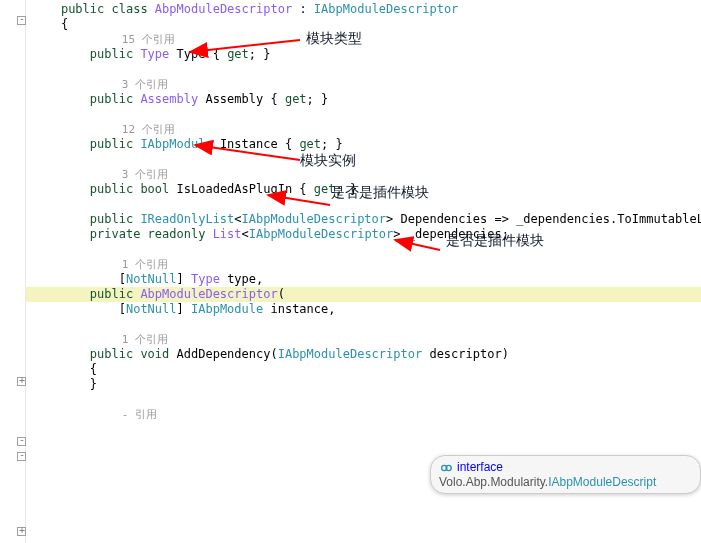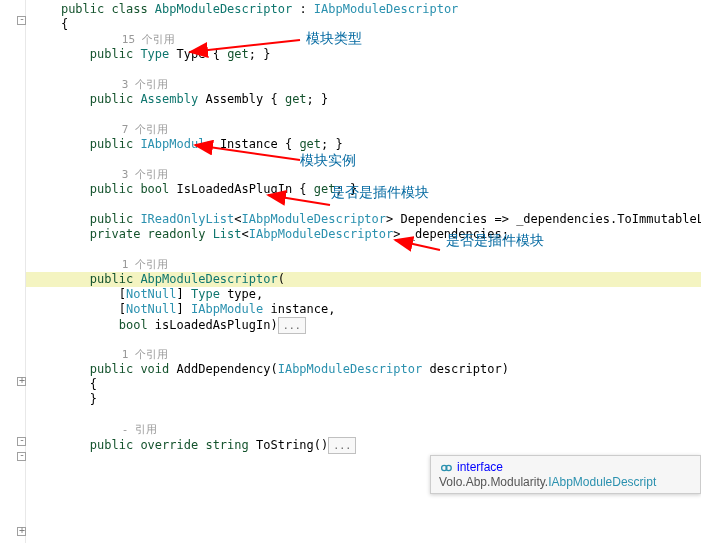--- a/index.html
+++ b/index.html
@@ -5,30 +5,30 @@
   * { margin:0; padding:0; box-sizing:border-box; }
   html,body { width:701px; height:543px; background:#fff; font-family:Consolas,monospace; font-size:12px; overflow:hidden; position:relative; }
   .gutter { position:absolute; left:0; top:0; width:26px; height:543px; background:#fff; border-right:1px solid #e8e8e8; }
   .fold { position:absolute; left:17px; width:9px; height:9px; border:1px solid #a0a0a0; background:#fff; }
   .fold::before { content:"-"; position:absolute; left:1px; top:-4px; color:#808080; font-size:10px; }
   .fold.plus::before { content:"+"; top:-3px; }
   .code { position:absolute; left:26px; top:0; width:675px; height:543px; padding-top:2px; }
   .line { height:15px; line-height:15px; white-space:pre; padding-left:6px; }
   .line.hl { background:#f4f4c1; }
   .kw { color:#14532d; }
-  .type { color:#0f766e; }
+  .type { color:#8b5cf6; }
   .iface { color:#2b91af; }
   .ref { color:#999999; font-size:11px;margin-left:32px; }
   .attr { color:#2b91af; }
   .pun { color:#000; }
   .ident { color:#000; }
   .brace { color:#000; }
   .badge { display:inline-block; border:1px solid #c0c0c0; padding:0 4px; font-size:10px; color:#666; background:#f8f8f8; }
   svg.annot { position:absolute; left:0; top:0; width:701px; height:543px; pointer-events:none; }
-  .anntxt { position:absolute; color:#0369a1; font-family:"Microsoft YaHei",sans-serif; font-size:14px; }
+  .anntxt { position:absolute; color:#0f172a; font-family:"Microsoft YaHei",sans-serif; font-size:14px; }
   .tooltip { position:absolute; background:#f6f6f6; border:1px solid #ccc; padding:4px 8px; font-family:"Segoe UI",sans-serif; font-size:12px; color:#333; box-shadow:0 1px 4px rgba(0,0,0,.2); }
   .tooltip .ico { display:inline-block; width:14px; height:14px; vertical-align:middle; margin-right:4px; }
   .tooltip .ico svg { width:14px; height:14px; }
   .tooltip .ns { color:#555; }
   .tooltip .tn { color:#2b91af; }
 </style>
 </head>
 <body>
 
 <div class="gutter">
@@ -41,61 +41,59 @@
 
 <div class="code">
 <div class="line">    <span class="kw">public</span> <span class="kw">class</span> <span class="type">AbpModuleDescriptor</span> <span class="pun">:</span> <span class="iface">IAbpModuleDescriptor</span></div>
 <div class="line">    <span class="brace">{</span></div>
 <div class="line">        <span class="ref">15 个引用</span></div>
 <div class="line">        <span class="kw">public</span> <span class="type">Type</span> <span class="ident">Type</span> <span class="brace">{</span> <span class="kw">get</span><span class="pun">;</span> <span class="brace">}</span></div>
 <div class="line"> </div>
 <div class="line">        <span class="ref">3 个引用</span></div>
 <div class="line">        <span class="kw">public</span> <span class="type">Assembly</span> <span class="ident">Assembly</span> <span class="brace">{</span> <span class="kw">get</span><span class="pun">;</span> <span class="brace">}</span></div>
 <div class="line"> </div>
-<div class="line">        <span class="ref">7 个引用</span></div>
+<div class="line">        <span class="ref">12 个引用</span></div>
 <div class="line">        <span class="kw">public</span> <span class="iface">IAbpModule</span> <span class="ident">Instance</span> <span class="brace">{</span> <span class="kw">get</span><span class="pun">;</span> <span class="brace">}</span></div>
 <div class="line"> </div>
 <div class="line">        <span class="ref">3 个引用</span></div>
 <div class="line">        <span class="kw">public</span> <span class="kw">bool</span> <span class="ident">IsLoadedAsPlugIn</span> <span class="brace">{</span> <span class="kw">get</span><span class="pun">;</span> <span class="brace">}</span></div>
 <div class="line"> </div>
 <div class="line">        <span class="kw">public</span> <span class="iface">IReadOnlyList</span><span class="pun">&lt;</span><span class="iface">IAbpModuleDescriptor</span><span class="pun">&gt;</span> <span class="ident">Dependencies</span> <span class="pun">=&gt;</span> <span class="ident">_dependencies</span><span class="pun">.</span><span class="ident">ToImmutableList</span></div>
 <div class="line">        <span class="kw">private</span> <span class="kw">readonly</span> <span class="type">List</span><span class="pun">&lt;</span><span class="iface">IAbpModuleDescriptor</span><span class="pun">&gt;</span> <span class="ident">_dependencies</span><span class="pun">;</span></div>
 <div class="line"> </div>
 <div class="line">        <span class="ref">1 个引用</span></div>
+<div class="line">            <span class="pun">[</span><span class="attr">NotNull</span><span class="pun">]</span> <span class="type">Type</span> <span class="ident">type</span><span class="pun">,</span></div>
 <div class="line hl">        <span class="kw">public</span> <span class="type">AbpModuleDescriptor</span><span class="pun">(</span></div>
-<div class="line">            <span class="pun">[</span><span class="attr">NotNull</span><span class="pun">]</span> <span class="type">Type</span> <span class="ident">type</span><span class="pun">,</span></div>
 <div class="line">            <span class="pun">[</span><span class="attr">NotNull</span><span class="pun">]</span> <span class="iface">IAbpModule</span> <span class="ident">instance</span><span class="pun">,</span></div>
-<div class="line">            <span class="kw">bool</span> <span class="ident">isLoadedAsPlugIn</span><span class="pun">)</span><span class="badge">...</span></div>
 <div class="line"> </div>
 <div class="line">        <span class="ref">1 个引用</span></div>
 <div class="line">        <span class="kw">public</span> <span class="kw">void</span> <span class="ident">AddDependency</span><span class="pun">(</span><span class="iface">IAbpModuleDescriptor</span> <span class="ident">descriptor</span><span class="pun">)</span></div>
 <div class="line">        <span class="brace">{</span></div>
 <div class="line">        <span class="brace">}</span></div>
 <div class="line"> </div>
 <div class="line">        <span class="ref">- 引用</span></div>
-<div class="line">        <span class="kw">public</span> <span class="kw">override</span> <span class="kw">string</span> <span class="ident">ToString</span><span class="pun">()</span><span class="badge">...</span></div>
 </div>
 
 <svg class="annot">
   <defs>
     <marker id="ah" markerWidth="10" markerHeight="8" refX="9" refY="4" orient="auto">
       <polygon points="0 0, 10 4, 0 8" fill="#ff0000"></polygon>
     </marker>
   </defs>
   <line x1="300" y1="40" x2="190" y2="52" stroke="#ff0000" stroke-width="2" marker-end="url(#ah)"></line>
   <line x1="300" y1="160" x2="195" y2="145" stroke="#ff0000" stroke-width="2" marker-end="url(#ah)"></line>
   <line x1="330" y1="205" x2="268" y2="195" stroke="#ff0000" stroke-width="2" marker-end="url(#ah)"></line>
   <line x1="440" y1="250" x2="395" y2="240" stroke="#ff0000" stroke-width="2" marker-end="url(#ah)"></line>
 </svg>
 
 <div class="anntxt" style="left:306px; top:30px;">模块类型</div>
 <div class="anntxt" style="left:300px; top:152px;">模块实例</div>
 <div class="anntxt" style="left:331px; top:184px;">是否是插件模块</div>
 <div class="anntxt" style="left:446px; top:232px;">是否是插件模块</div>
 
-<div class="tooltip" style="left:430px; top:455px;">
+<div class="tooltip" style="left:430px; top:455px;border-radius:15px;">
   <span class="ico">
     <svg viewBox="0 0 16 16">
         <circle cx="6" cy="8" r="3" fill="none" stroke="#2b91af" stroke-width="1.5"></circle>
         <circle cx="11" cy="8" r="3" fill="none" stroke="#2b91af" stroke-width="1.5"></circle>
       </svg>
   </span><span style="color:#0000ff">interface</span> <span class="ns">Volo.Abp.Modularity.</span><span class="tn">IAbpModuleDescript</span>
 </div>
 
 </body></html>

